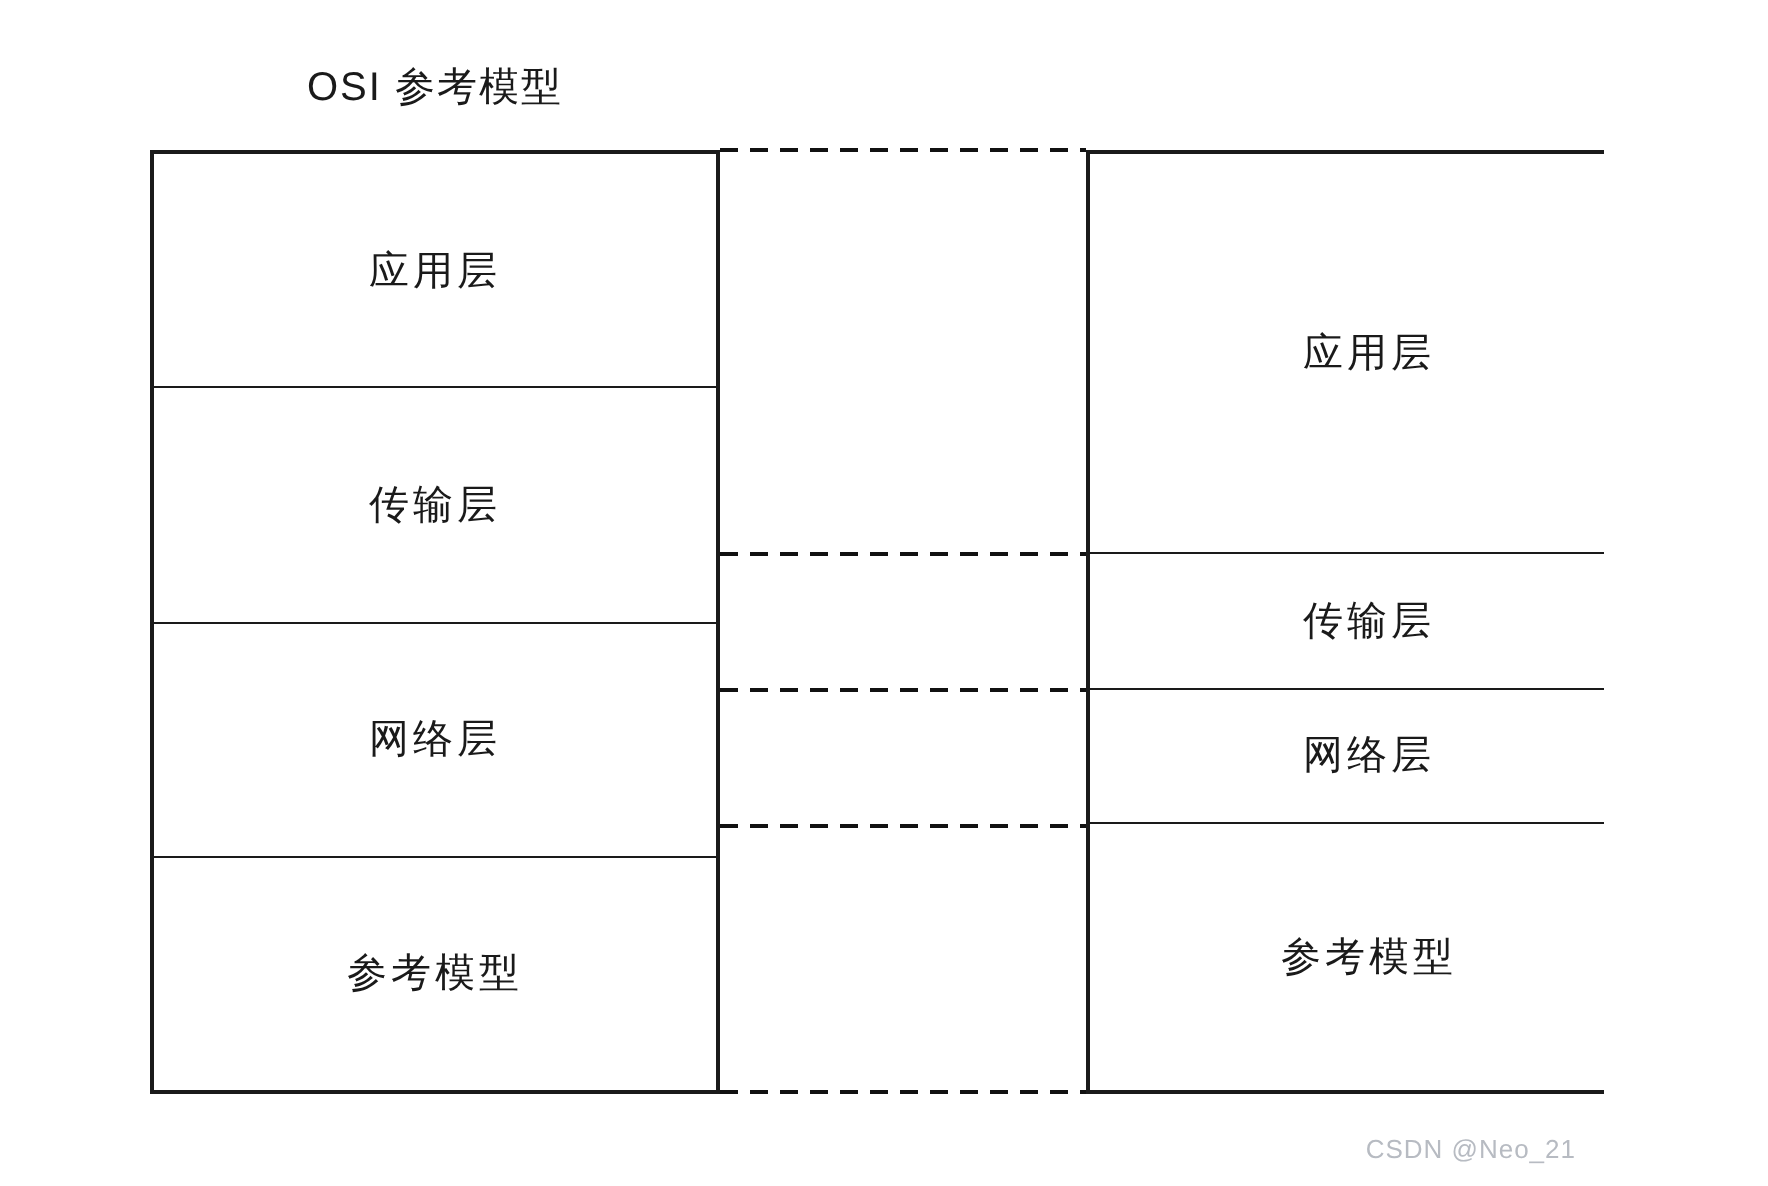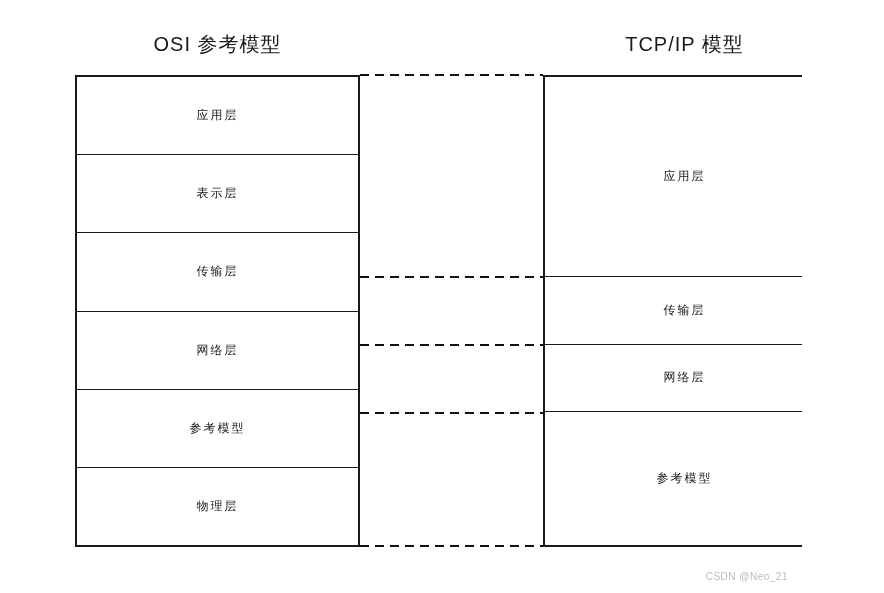--- a/index.html
+++ b/index.html
@@ -39,21 +39,21 @@
     display: flex;
     flex-direction: column;
   }
   .osi-table   { left: 75px;  width: 285px; }
   .tcpip-table { left: 543px; width: 283px; }
 
   .layer-row {
     display: flex;
     align-items: center;
     justify-content: center;
-    font-size: 12px;
+    font-size: 20px;
     letter-spacing: 2px;
     color: #1a1a1a;
   }
   .osi-table .layer-row { flex: 1 1 0; }
   .layer-row + .layer-row { border-top: 1.5px solid #1a1a1a; }
 
   
   .tcpip-table .span-3 { flex: 3 3 0; }
   .tcpip-table .span-1 { flex: 1 1 0; }
   .tcpip-table .span-2 { flex: 2 2 0; }
@@ -68,41 +68,38 @@
   .dash-top    { top: 74px;  }
   .dash-275    { top: 276px; }
   .dash-343    { top: 344px; }
   .dash-411    { top: 412px; }
   .dash-bottom { top: 545px; }
 
   .watermark {
     position: absolute;
     right: 14px;
     bottom: 11px;
-    font-size: 10px;
+    font-size: 13px;
     color: #b7bbc2;
     letter-spacing: 0.5px;
   }
 </style>
 </head>
 <body>
 
 <div class="canvas">
 
   <div class="model-title osi-title">OSI 参考模型</div>
 
-  <div class="model-title tcpip-title">TCP/IP 模型</div>
 
   <div class="layer-table osi-table">
     <div class="layer-row">应用层</div>
-    <div class="layer-row">表示层</div>
     <div class="layer-row">传输层</div>
     <div class="layer-row">网络层</div>
     <div class="layer-row">参考模型</div>
-    <div class="layer-row">物理层</div>
   </div>
 
   <div class="layer-table tcpip-table">
     <div class="layer-row span-3">应用层</div>
     <div class="layer-row span-1">传输层</div>
     <div class="layer-row span-1">网络层</div>
     <div class="layer-row span-2">参考模型</div>
   </div>
 
   <div class="dash-line dash-top"></div>

